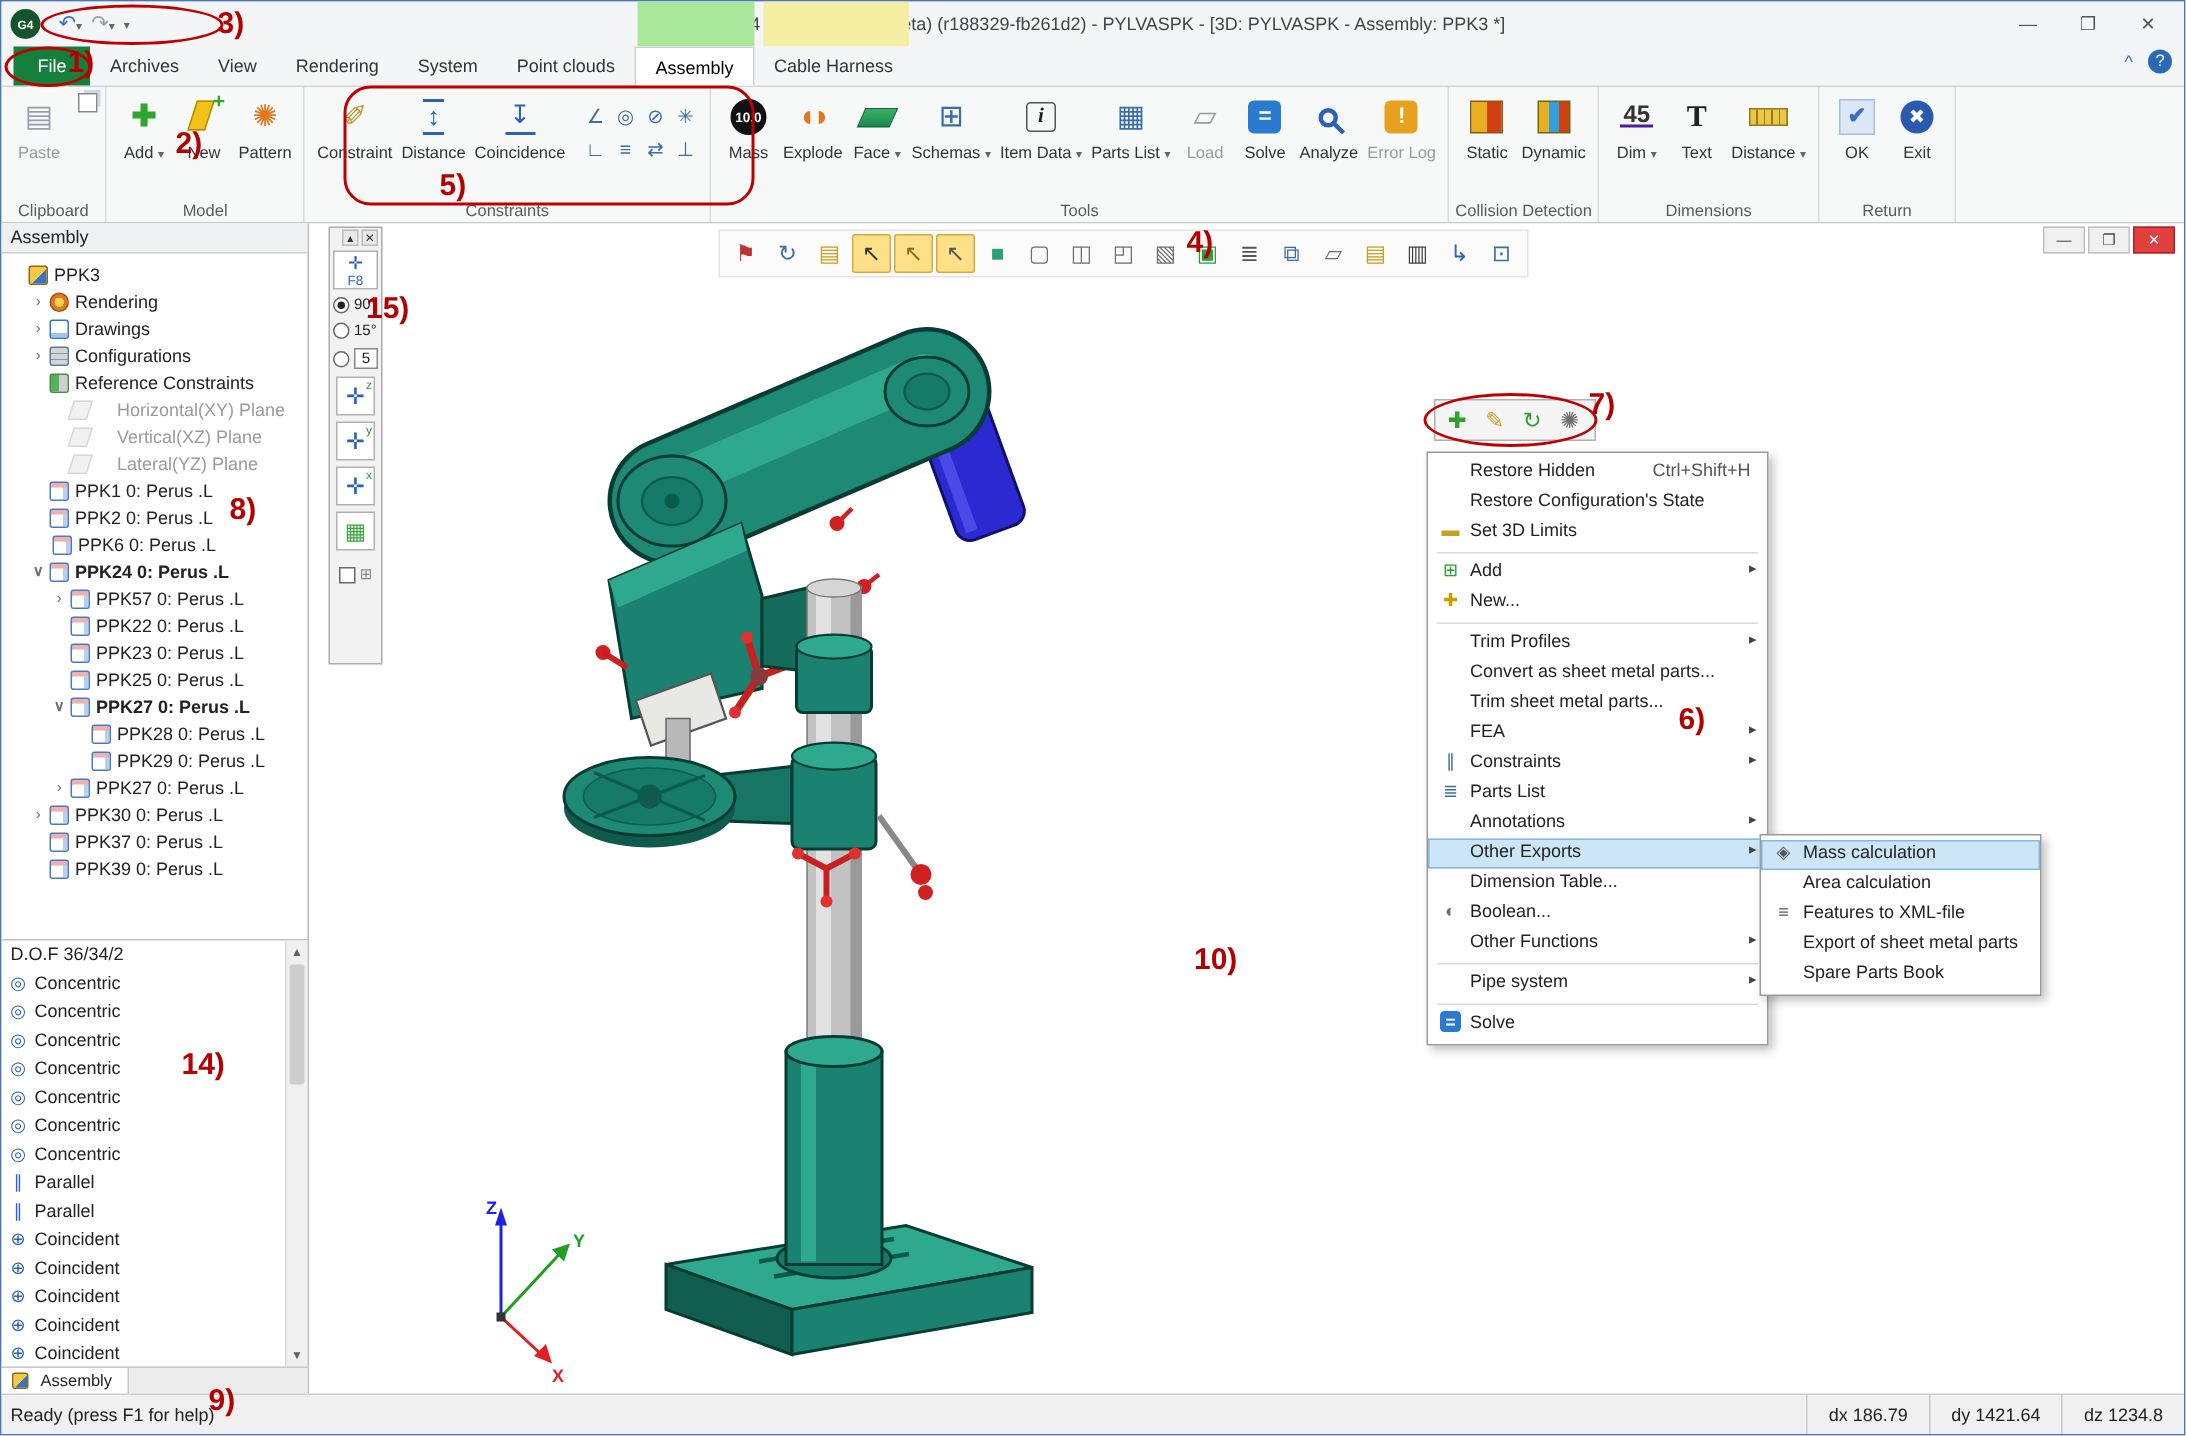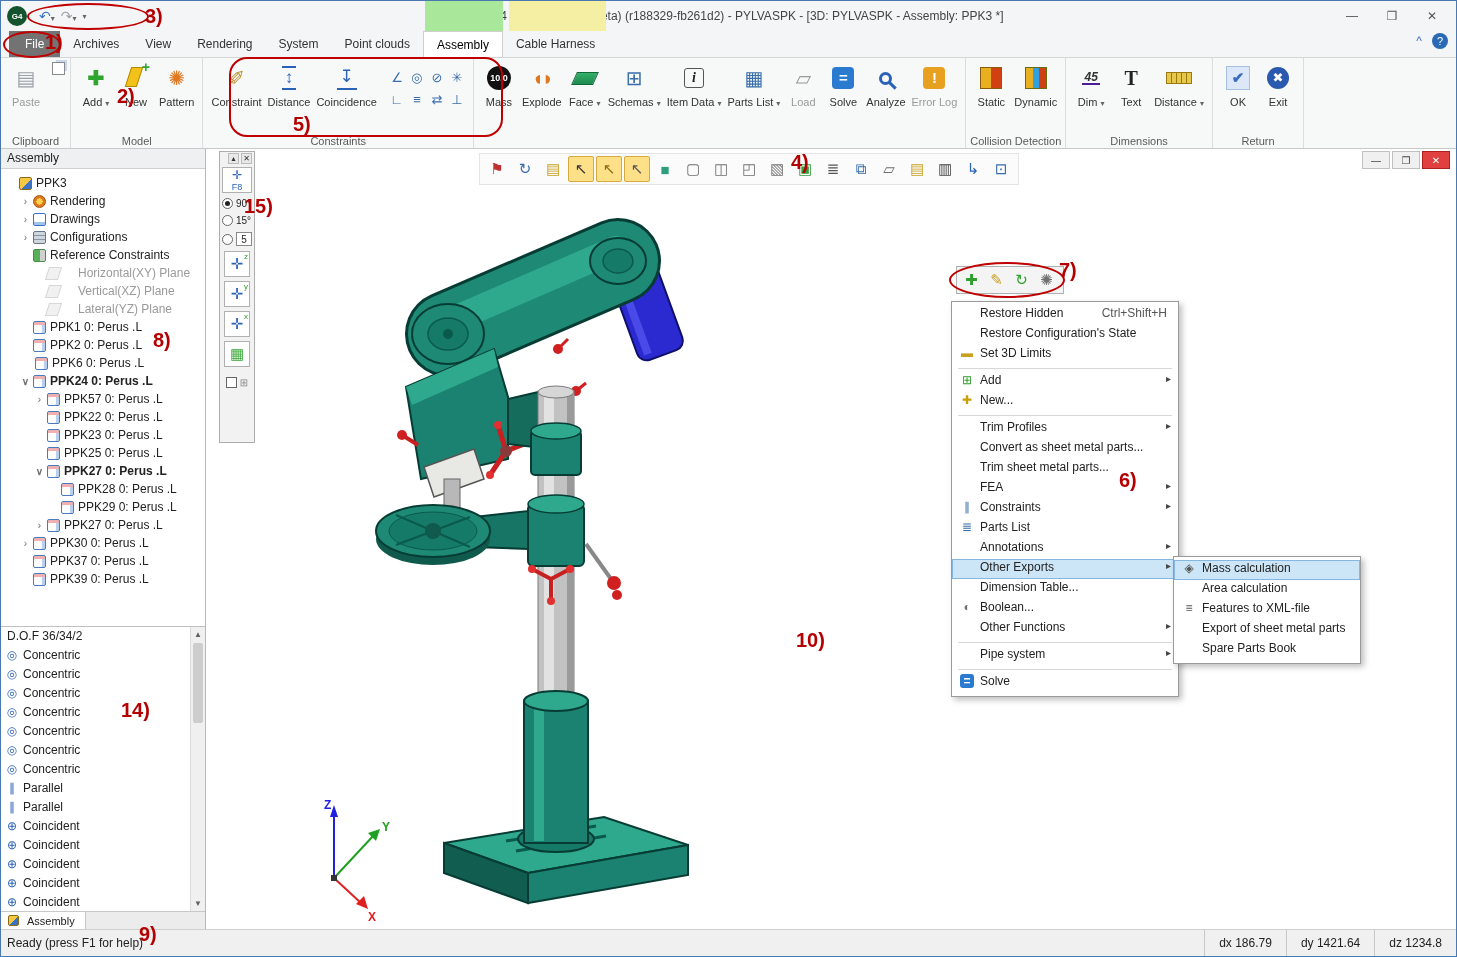--- a/index.html
+++ b/index.html
@@ -21,21 +21,21 @@
   .caret{font-size:8px;color:#666;}
   .win-title{position:absolute;left:0;right:0;top:0;height:30px;text-align:center;line-height:30px;
              font-size:12px;color:#444;pointer-events:none;}
   .win-controls{position:absolute;right:4px;top:0;display:flex;height:30px;}
   .wc{width:40px;text-align:center;line-height:30px;font-size:12px;color:#555;}
 
   
   .tabrow{position:absolute;left:0;top:30px;right:0;height:27px;background:#f4f5f6;border-bottom:1px solid #d5d5d5;
           display:flex;align-items:flex-end;padding-left:8px;}
   .tab{padding:0 13px;height:26px;line-height:26px;font-size:12px;color:#333;}
-  .tab-file{background:#737373;color:#fff;padding:0 16px;}
+  .tab-file{background:#15803d;color:#fff;padding:0 16px;}
   .tab-active{background:#fff;border:1px solid #cfcfcf;border-bottom:none;color:#000;}
   .tabrow-right{position:absolute;right:8px;top:32px;display:flex;gap:10px;align-items:center;}
   .help-circle{width:16px;height:16px;border-radius:50%;background:#2a6ab4;color:#fff;font-size:11px;
                display:flex;align-items:center;justify-content:center;}
   .collapse-ch{color:#3a72c8;font-size:12px;}
 
   
   .ribbon{position:absolute;left:0;top:57px;right:0;height:91px;background:#f7f8f8;border-bottom:1px solid #c8c8c8;
           display:flex;}
   .rgroup{position:relative;height:100%;border-right:1px solid #dcdddf;padding:2px 5px 14px;}
@@ -66,21 +66,21 @@
   .ric-plist{color:#3a6ea8;}
   .ric-load{color:#9a9a9a;}
   .ic-solve{width:22px;height:22px;border-radius:4px;background:#2a7ad0;color:#fff;font-weight:bold;font-size:15px;
             display:flex;align-items:center;justify-content:center;}
   .ic-mag{width:13px;height:13px;border:3px solid #2a62b8;border-radius:50%;position:relative;}
   .ic-mag::after{content:"";position:absolute;width:9px;height:3px;background:#2a62b8;transform:rotate(45deg);right:-8px;bottom:-5px;}
   .ic-err{width:22px;height:22px;border-radius:4px;background:#e8a020;color:#fff;font-weight:bold;font-size:15px;
           display:flex;align-items:center;justify-content:center;}
   .ic-static{width:22px;height:22px;border:1px solid #8a5a10;background:linear-gradient(90deg,#e8b020 50%,#d04010 50%);}
   .ic-dynamic{width:22px;height:22px;border:1px solid #6a6a10;background:linear-gradient(90deg,#e8b020 33%,#30a0e0 33% 66%,#d04010 66%);}
-  .ic-dim{font-size:12px;font-weight:bold;color:#333;border-bottom:2px solid #4c1d95;padding:0 2px;font-style:italic;}
+  .ic-dim{font-size:16px;font-weight:bold;color:#333;border-bottom:2px solid #4c1d95;padding:0 2px;}
   .ric-text{font-family:"Liberation Serif",serif;font-weight:bold;color:#222;font-size:22px;}
   .ic-ruler{width:26px;height:12px;background:#e8c84a;border:1px solid #9a7a10;
             background-image:repeating-linear-gradient(90deg,transparent 0 4px,#9a7a10 4px 5px);}
   .ic-ok{width:24px;height:24px;background:#dce8f8;border:1px solid #a8c0e0;color:#3a6ec0;font-weight:bold;font-size:15px;
          display:flex;align-items:center;justify-content:center;}
   .ic-exit{width:22px;height:22px;border-radius:50%;background:#2a5ab0;color:#fff;font-size:13px;
            display:flex;align-items:center;justify-content:center;}
   .ic-copy{width:13px;height:13px;border:1px solid #8a8a8a;background:#fff;box-shadow:3px -3px 0 -1px #c8d8ec;margin:2px 0 0 6px;}
 
   
@@ -326,20 +326,21 @@
             </span>
           <span>Analyze</span>
         </div>
         <div class="rbtn dis">
           <span class="ric">
               <span class="ic-err">!</span>
             </span>
           <span>Error Log</span>
         </div>
       </div>
+      <div class="rgroup-label">Tools</div>
     </div>
 
     <div class="rgroup">
       <div class="rbtns">
         <div class="rbtn">
           <span class="ric">
               <span class="ic-static"></span>
             </span>
           <span>Static</span>
         </div>

